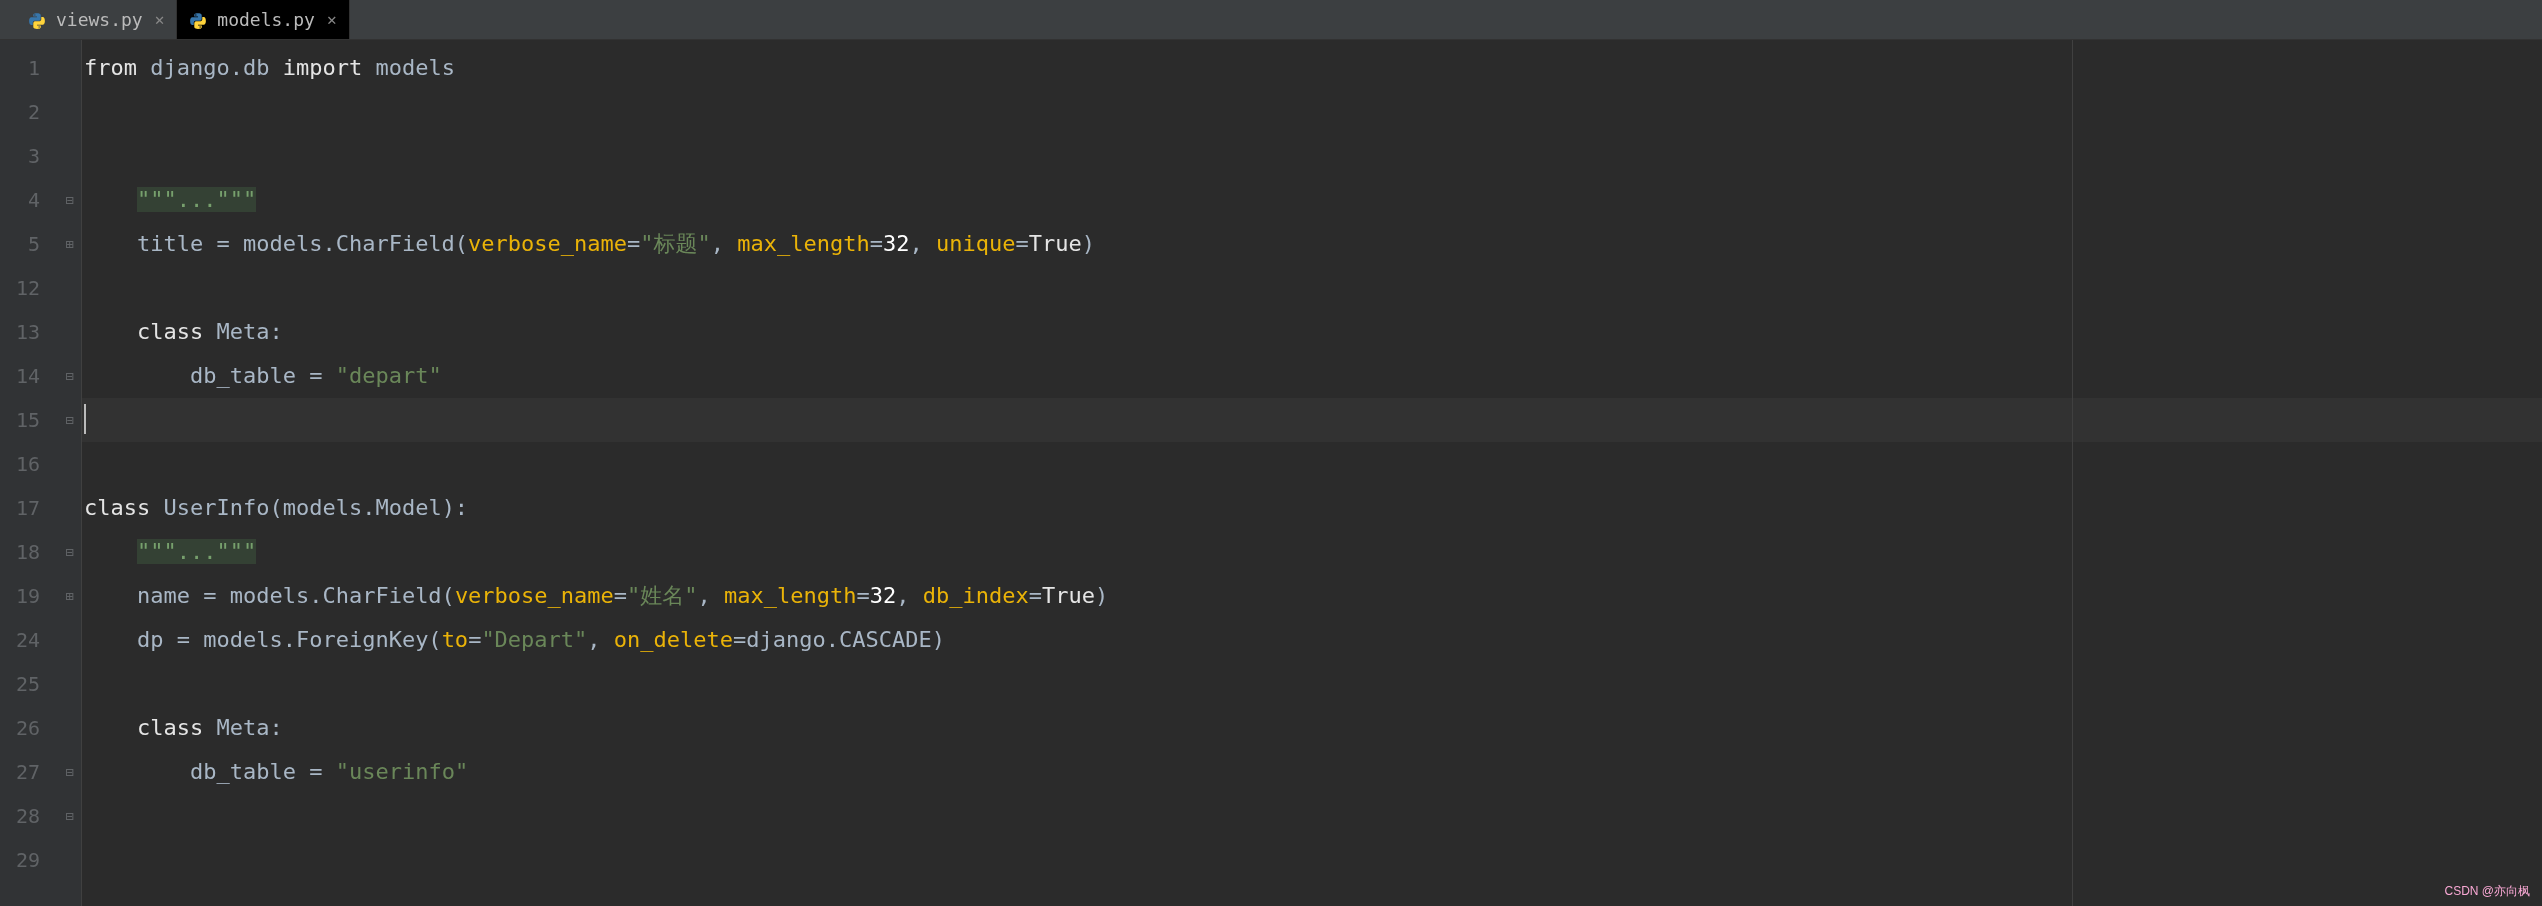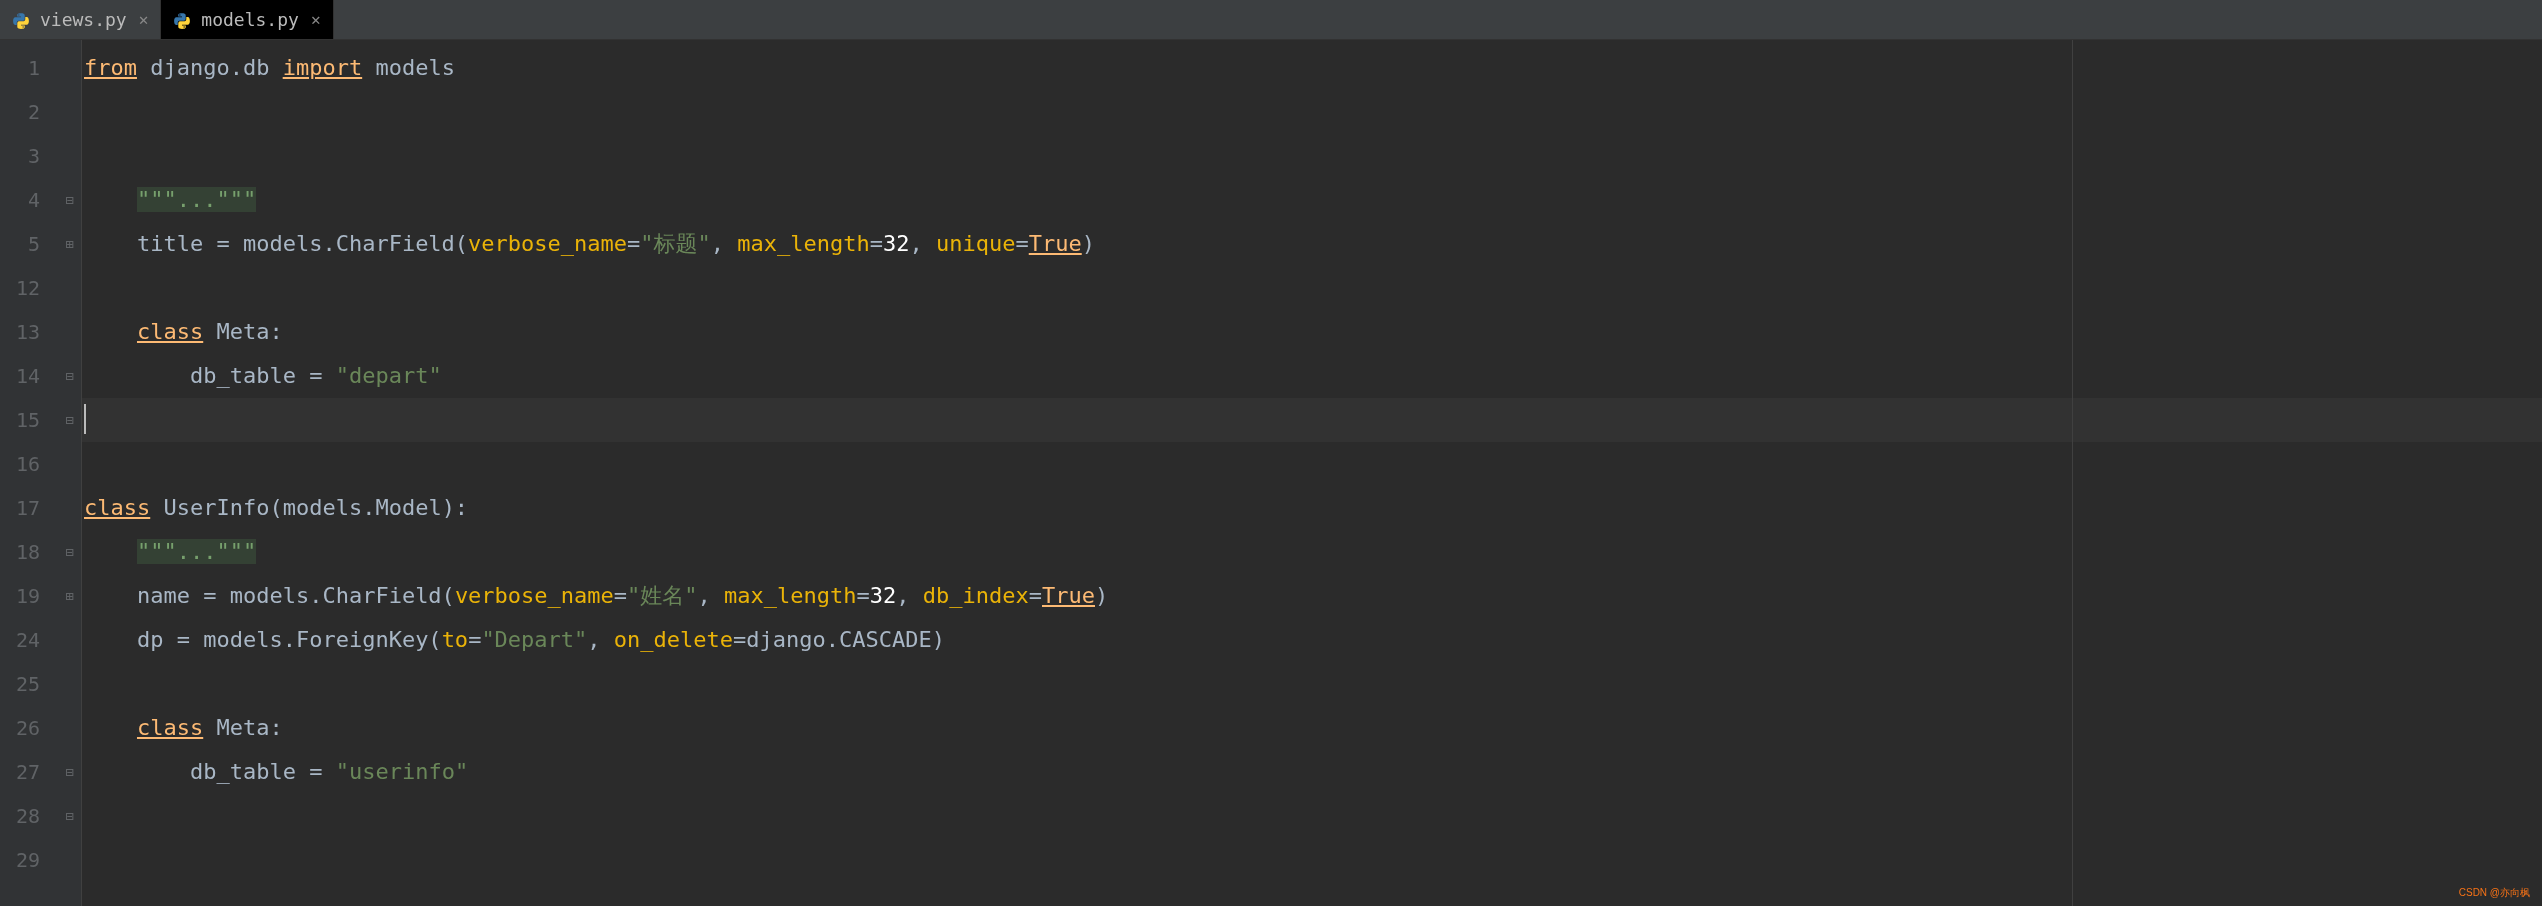--- a/index.html
+++ b/index.html
@@ -16,20 +16,21 @@
       overflow: hidden;
       width: 2542px;
       height: 906px;
     }
     
     .tabs-bar {
       display: flex;
       background: #3c3f41;
       height: 40px;
       border-bottom: 1px solid #323232;
+      padding-left: 16px;
     }
     
     .tab {
       display: flex;
       align-items: center;
       padding: 0 12px;
       height: 100%;
       cursor: pointer;
       gap: 8px;
       border-right: 1px solid #323232;
@@ -114,21 +115,21 @@
       height: 44px;
       line-height: 44px;
       white-space: pre;
       padding-left: 2px;
     }
     
     .code-line.current {
       background: #323232;
     }
     
-    .kw { color: #fdba74; text-decoration: underline; }
+    .kw { color: #e5e5e5; }
     .str { color: #6a8759; }
     .num { color: #ffffff; }
     .param { color: #eab308; }
     .ident { color: #a9b7c6; text-align: right; }
     .docstring { color: #77a06d; background: #344134; }
     .cursor {
       display: inline-block;
       width: 2px;
       height: 30px;
       background: #bbbbbb;
@@ -142,22 +143,22 @@
       left: 1990px;
       width: 1px;
       height: 100%;
       background: #404040;
     }
     
     .watermark {
       position: absolute;
       bottom: 6px;
       right: 12px;
-      color: #f97316;
-      font-size: 10px;
+      color: #f9a8d4;
+      font-size: 12px;
       font-family: sans-serif;
     }
     
     .python-icon {
       display: inline-block;
     }
   </style>
 </head>
 <body>
 

